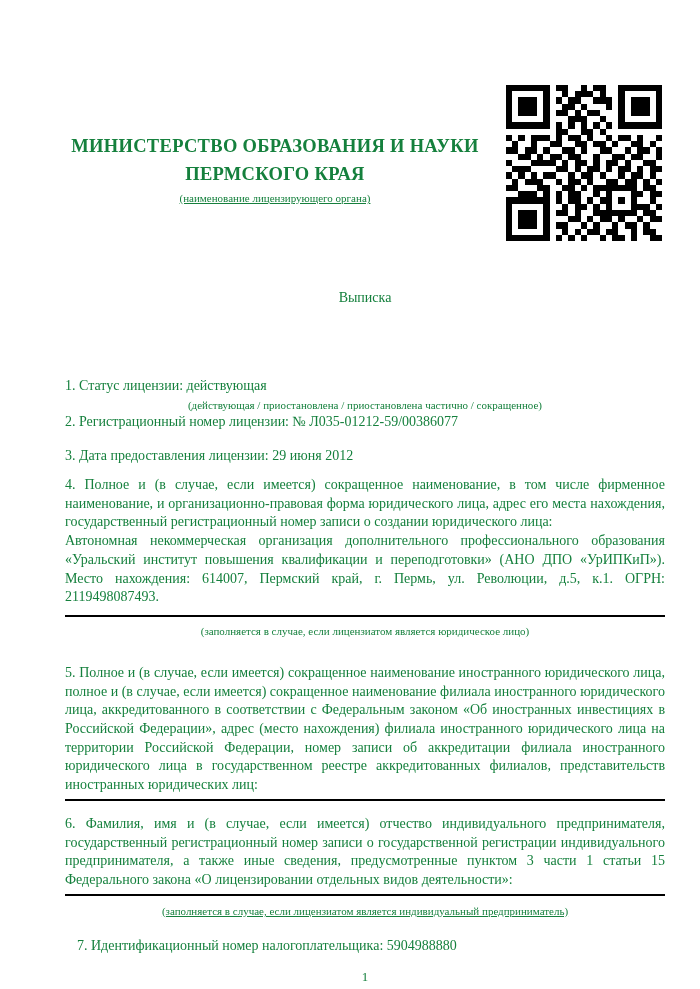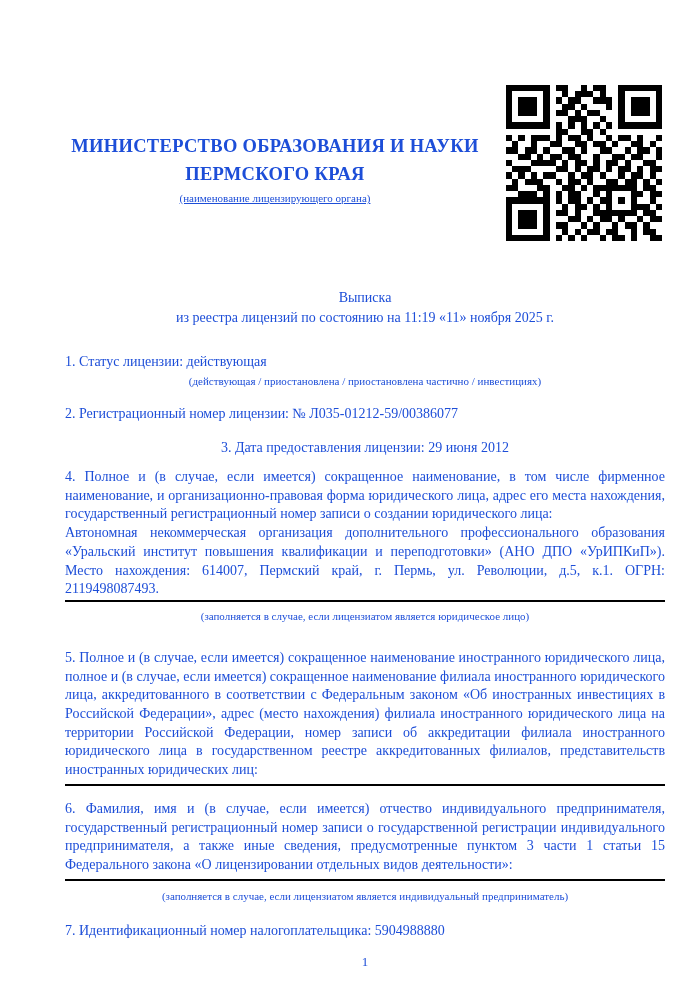--- a/index.html
+++ b/index.html
@@ -1,20 +1,20 @@
 <!DOCTYPE html>
 <html><head>
 <meta charset="utf-8">
 <style>
   html,body { margin:0; padding:0; background:#ffffff; }
   .page {
     position:relative;
     width:700px; height:989px;
     background:#ffffff;
-    color:#1d4ed8;
+    color:#15803d;
     font-family:"Liberation Serif","DejaVu Serif",serif;
     overflow:hidden;
   }
   
   .org-header {
     position:absolute; top:132px; left:55px; width:440px;
     text-align:center;
   }
   .org-name {
     font-weight:bold; font-size:18.5px; line-height:28px;
@@ -29,40 +29,40 @@
     position:absolute; top:85px; left:506px;
     width:156px; height:156px;
   }
   
   .doc-title {
     position:absolute; top:288px; left:65px; width:600px;
     font-size:14px; line-height:20px; text-align:center;
   }
   
   .body-area {
-    position:absolute; top:348px; left:65px; width:600px;
+    position:absolute; top:372px; left:65px; width:600px;
     font-size:14px; line-height:19px;
   }
   .para {
     text-align:justify; text-align-last:left;
     line-height:18.7px;
   }
   .rule-blank { height:4px; border-bottom:2px solid #000; }
-  .u-rule { border-bottom:2px solid #000; padding-bottom:1px; }
+  .u-rule { border-bottom:2px solid #000; padding-bottom:8px; }
   .item-1   { margin-top:4px; }
   .cap-1    { margin-top:3px; }
-  .item-2   { margin-top:16px; }
-  .item-3   { margin-top:15px;text-align:center; }
+  .item-2   { }
+  .item-3   { margin-top:15px; }
   .item-4   { margin-top:11px; }
   .cap-4    { margin-top:7px; }
   .item-5   { margin-top:26px; }
   .cap-5    { margin-top:8px; }
   .item-6   { margin-top:14px; }
-  .cap-6    { margin-top:8px; }
-  .item-7   { margin-top:18px; }
+  .cap-6    { margin-top:8px;text-decoration:underline; }
+  .item-7   { margin-top:18px;margin-left:12px; }
   .page-num { margin-top:12px; text-align:center; font-size:13px; }
 </style>
 </head>
 <body>
 
 <div class="page">
 
   <svg class="qr" viewBox="0 0 25 25" fill="#000000" shape-rendering="crispEdges">
       <rect x="0" y="0" width="1" height="1"></rect>
       <rect x="1" y="0" width="1" height="1"></rect>
@@ -407,27 +407,26 @@
     </svg>
 
   <div class="org-header">
     <div class="org-name">МИНИСТЕРСТВО ОБРАЗОВАНИЯ И НАУКИ</div>
     <div class="org-name">ПЕРМСКОГО КРАЯ</div>
     <div class="small-caption">(наименование лицензирующего органа)</div>
   </div>
 
   <div class="doc-title">
     <div>Выписка</div>
-    <div>из реестра лицензий по состоянию на 11:19 «11» ноября 2025 г.</div>
   </div>
 
   <div class="body-area">
 
     <div class="item-1">1. Статус лицензии: действующая</div>
-    <div class="small-caption cap-1">(действующая / приостановлена / приостановлена частично / инвестициях)</div>
+    <div class="small-caption cap-1">(действующая / приостановлена / приостановлена частично / сокращенное)</div>
 
     <div class="item-2">2. Регистрационный номер лицензии: № Л035-01212-59/00386077</div>
 
     <div class="item-3">3. Дата предоставления лицензии: 29 июня 2012</div>
 
     <div class="item-4 u-rule">
       <div class="para">4. Полное и (в случае, если имеется) сокращенное наименование, в том числе фирменное наименование, и организационно-правовая форма юридического лица, адрес его места нахождения, государственный регистрационный номер записи о создании юридического лица:</div>
       <div class="para">Автономная некоммерческая организация дополнительного профессионального образования «Уральский институт повышения квалификации и переподготовки» (АНО ДПО «УрИПКиП»). Место нахождения: 614007, Пермский край, г. Пермь, ул. Революции, д.5, к.1. ОГРН: 2119498087493.</div>
     </div>
     <div class="small-caption cap-4">(заполняется в случае, если лицензиатом является юридическое лицо)</div>

